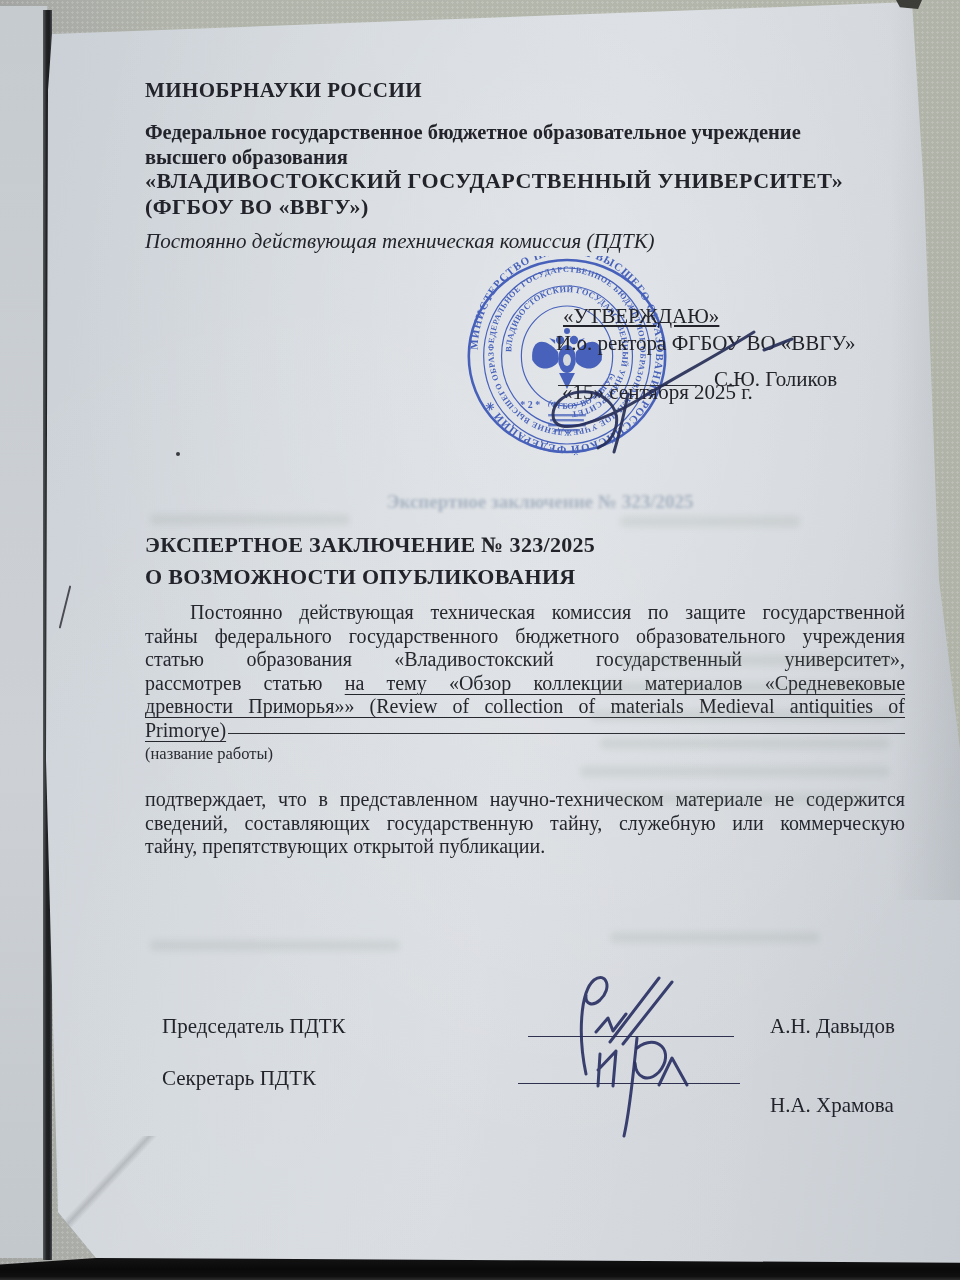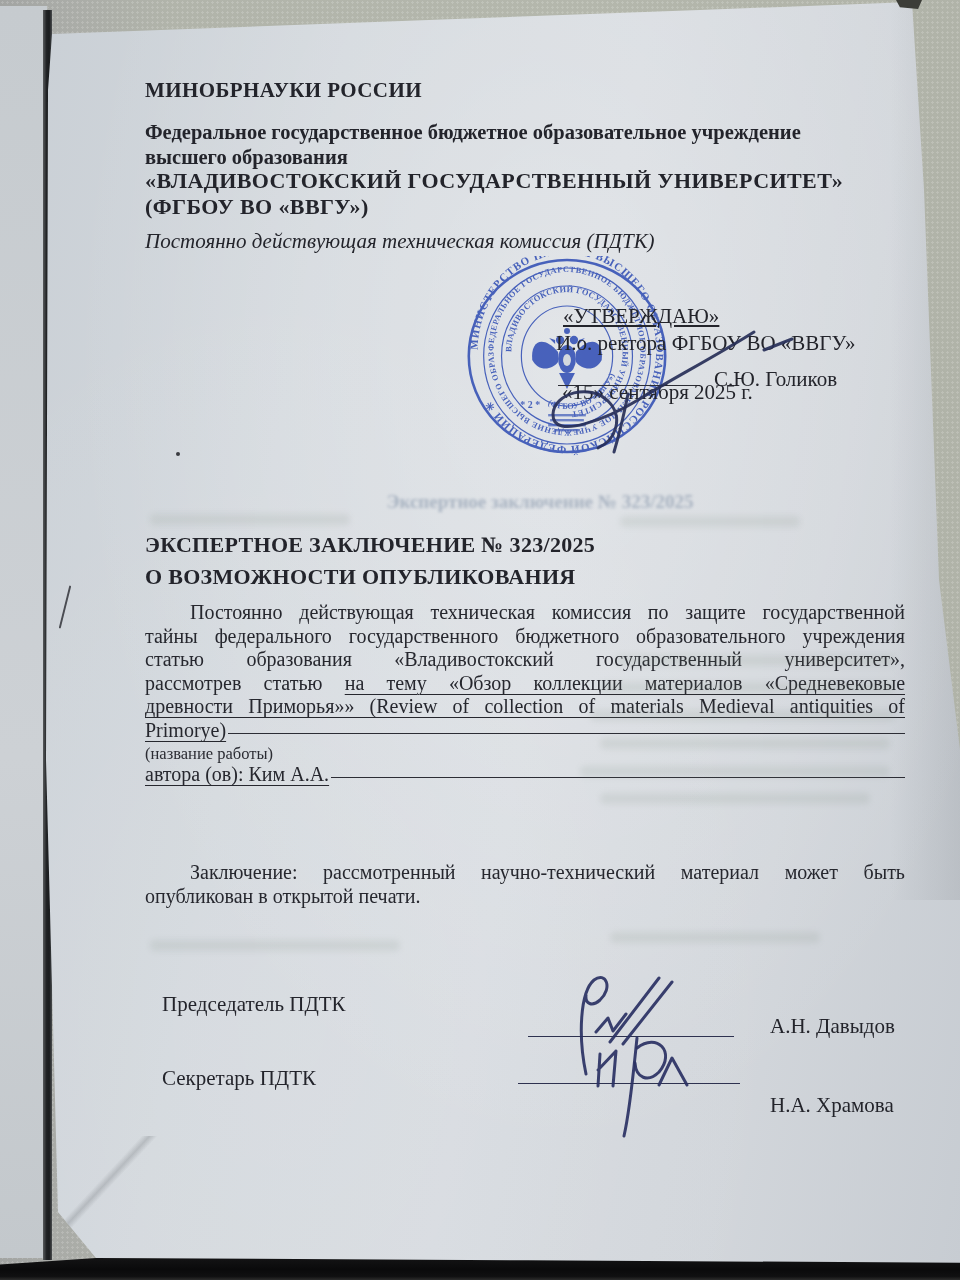--- a/index.html
+++ b/index.html
@@ -166,32 +166,29 @@
     <div class="bodyline jline"><span>рассмотрев статью </span><span class="u">на тему «Обзор коллекции материалов «Средневековые</span></div>
     <div class="bodyline jline"><span class="u">древности Приморья»» (Review of collection of materials Medieval antiquities of</span></div>
     <div class="bodyline fillline">
         <span class="u">Primorye)</span>
         <span class="fillrule"></span>
       </div>
   </div>
 
   <div class="abs col ctr caption" style="top:744px;">(название работы)</div>
 
-  <div class="abs col bodyline fillline" style="top:763px;">
-      <span class="u">автора (ов): Ким А.А.</span>
-      <span class="fillrule"></span>
-    </div>
-
-
-  <div class="abs col" style="top:861px;">
-    <div class="bodyline jline ind">Заключение: рассмотренный научно-технический материал может быть</div>
-    <div class="bodyline">опубликован в открытой печати.</div>
+
+  <div class="abs col" style="top:788px;">
+    <div class="bodyline jline">подтверждает, что в представленном научно-техническом материале не содержится</div>
+    <div class="bodyline jline">сведений, составляющих государственную тайну, служебную или коммерческую</div>
+    <div class="bodyline">тайну, препятствующих открытой публикации.</div>
   </div>
 
-  <div class="abs sig-label" style="left:162px;top:992px;">Председатель ПДТК</div>
+
+  <div class="abs sig-label" style="left:162px;top:1014px;">Председатель ПДТК</div>
   <div class="abs sig-line" style="left:528px;top:1014px;width:206px;"></div>
   <div class="abs sig-name" style="left:770px;top:1014px;">А.Н. Давыдов</div>
 
   <div class="abs sig-label" style="left:162px;top:1066px;">Секретарь ПДТК</div>
   <div class="abs sig-line" style="left:518px;top:1061px;width:222px;"></div>
   <div class="abs sig-name" style="left:770px;top:1093px;">Н.А. Храмова</div>
 
   <svg class="abs" style="left:540px;top:964px;width:170px;height:132px;z-index:4;" viewBox="0 0 170 132">
     <path class="ink" d="M46,110 C38,72 40,28 54,16 C66,7 73,24 60,36 C52,43 45,40 46,31"></path>
     <path class="ink" d="M56,68 L68,54 L73,67 L86,50"></path>

